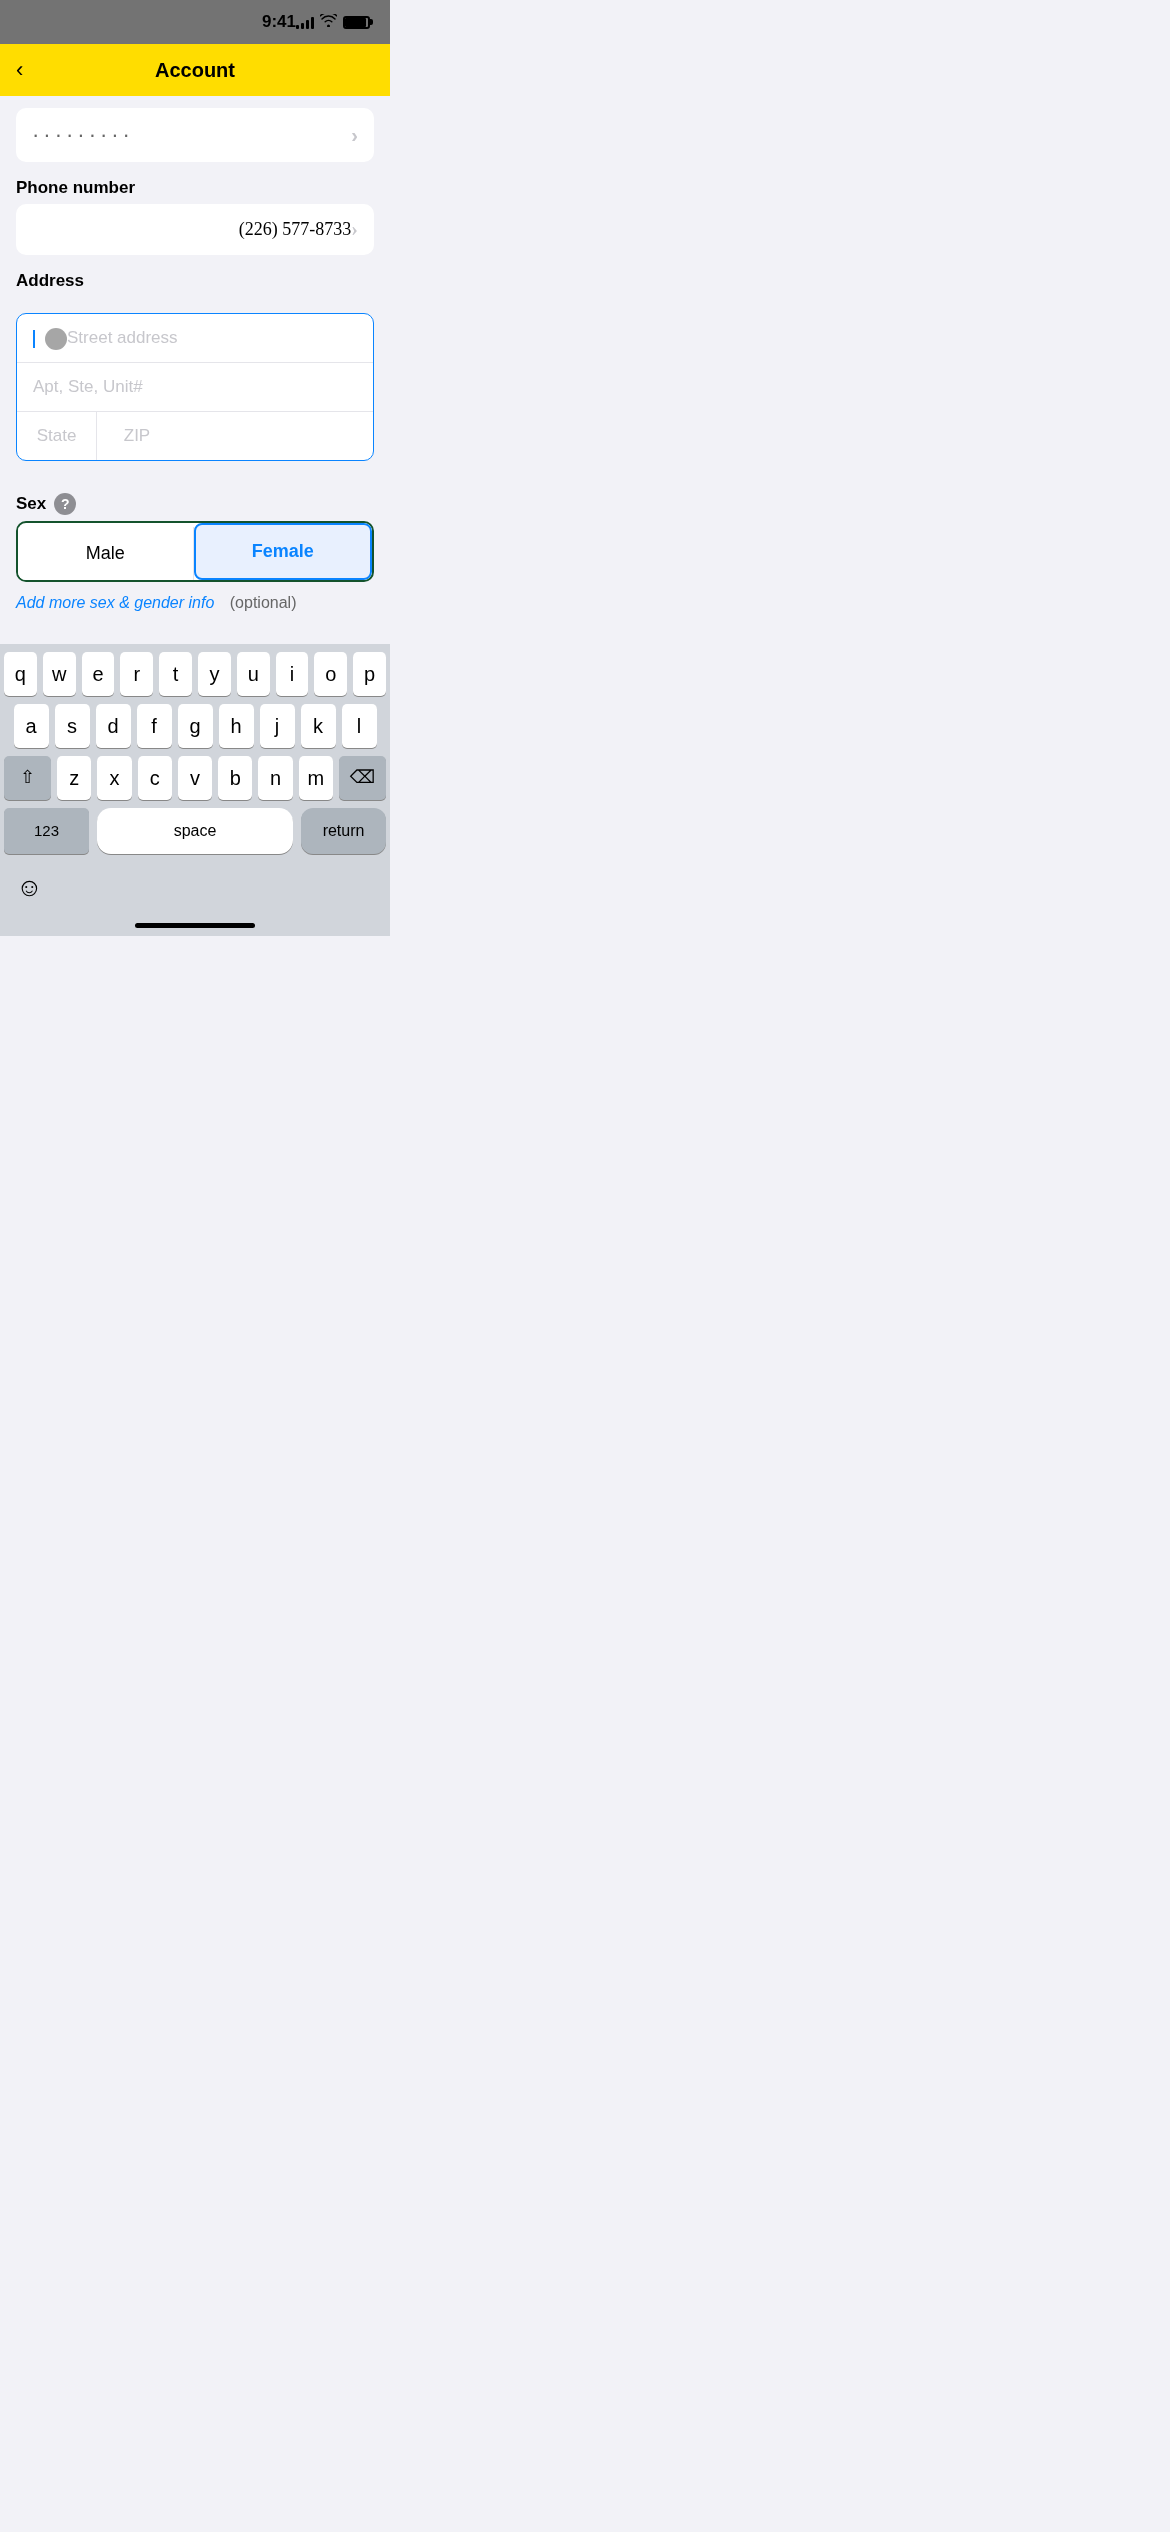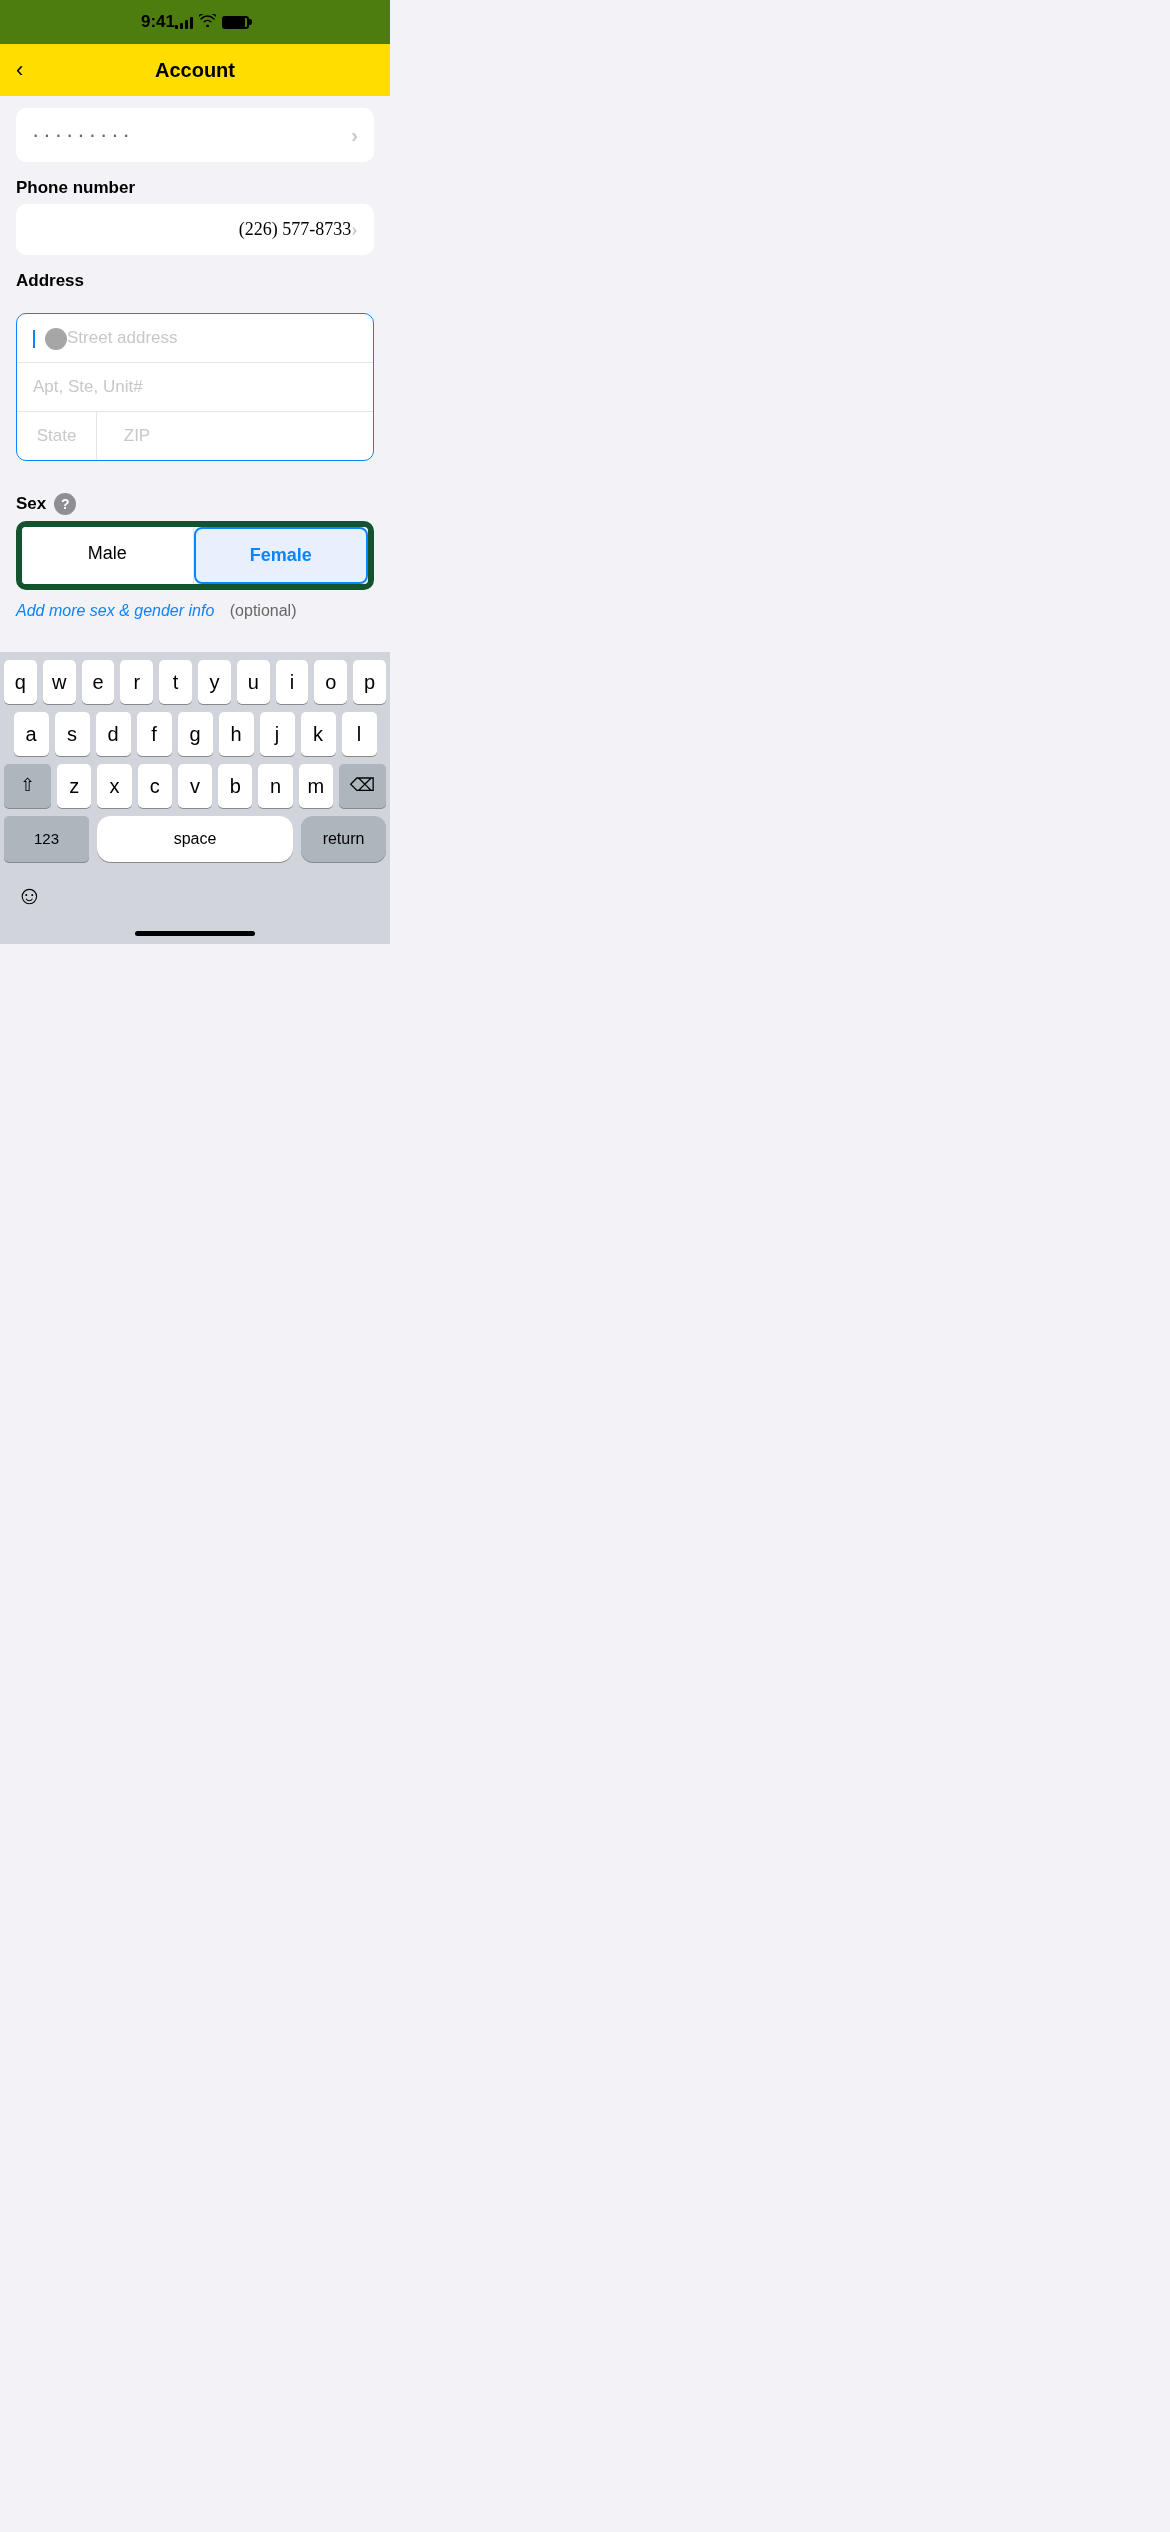--- a/index.html
+++ b/index.html
@@ -8,25 +8,25 @@
     body {
       width: 390px;
       min-height: 844px;
       background: #f2f2f7;
       font-family: -apple-system, 'Helvetica Neue', Arial, sans-serif;
       overflow-x: hidden;
     }
 
     
     .status-bar {
-      background: #4d7c0f;
+      background: #737373;
       height: 44px;
       display: flex;
       align-items: center;
-      justify-content: center;
+      justify-content: flex-end;
       padding: 0 20px;
     }
     .status-time {
       font-size: 17px;
       font-weight: 600;
       color: #000;
     }
     .status-icons {
       display: flex;
       align-items: center;
@@ -238,22 +238,23 @@
       justify-content: center;
       cursor: pointer;
     }
 
     
     .sex-toggle {
       display: flex;
       margin: 0 16px;
       border-radius: 10px;
       overflow: hidden;
-      border: 6px solid #14532d;
-      background: #fff;
+      border: 2px solid #14532d;
+      background: #fff;
+      align-items: flex-end;
     }
     .sex-option {
       flex: 1;
       padding: 16px;
       text-align: center;
       font-size: 18px;
       font-weight: 500;
       cursor: pointer;
       background: #fff;
       color: #000;

